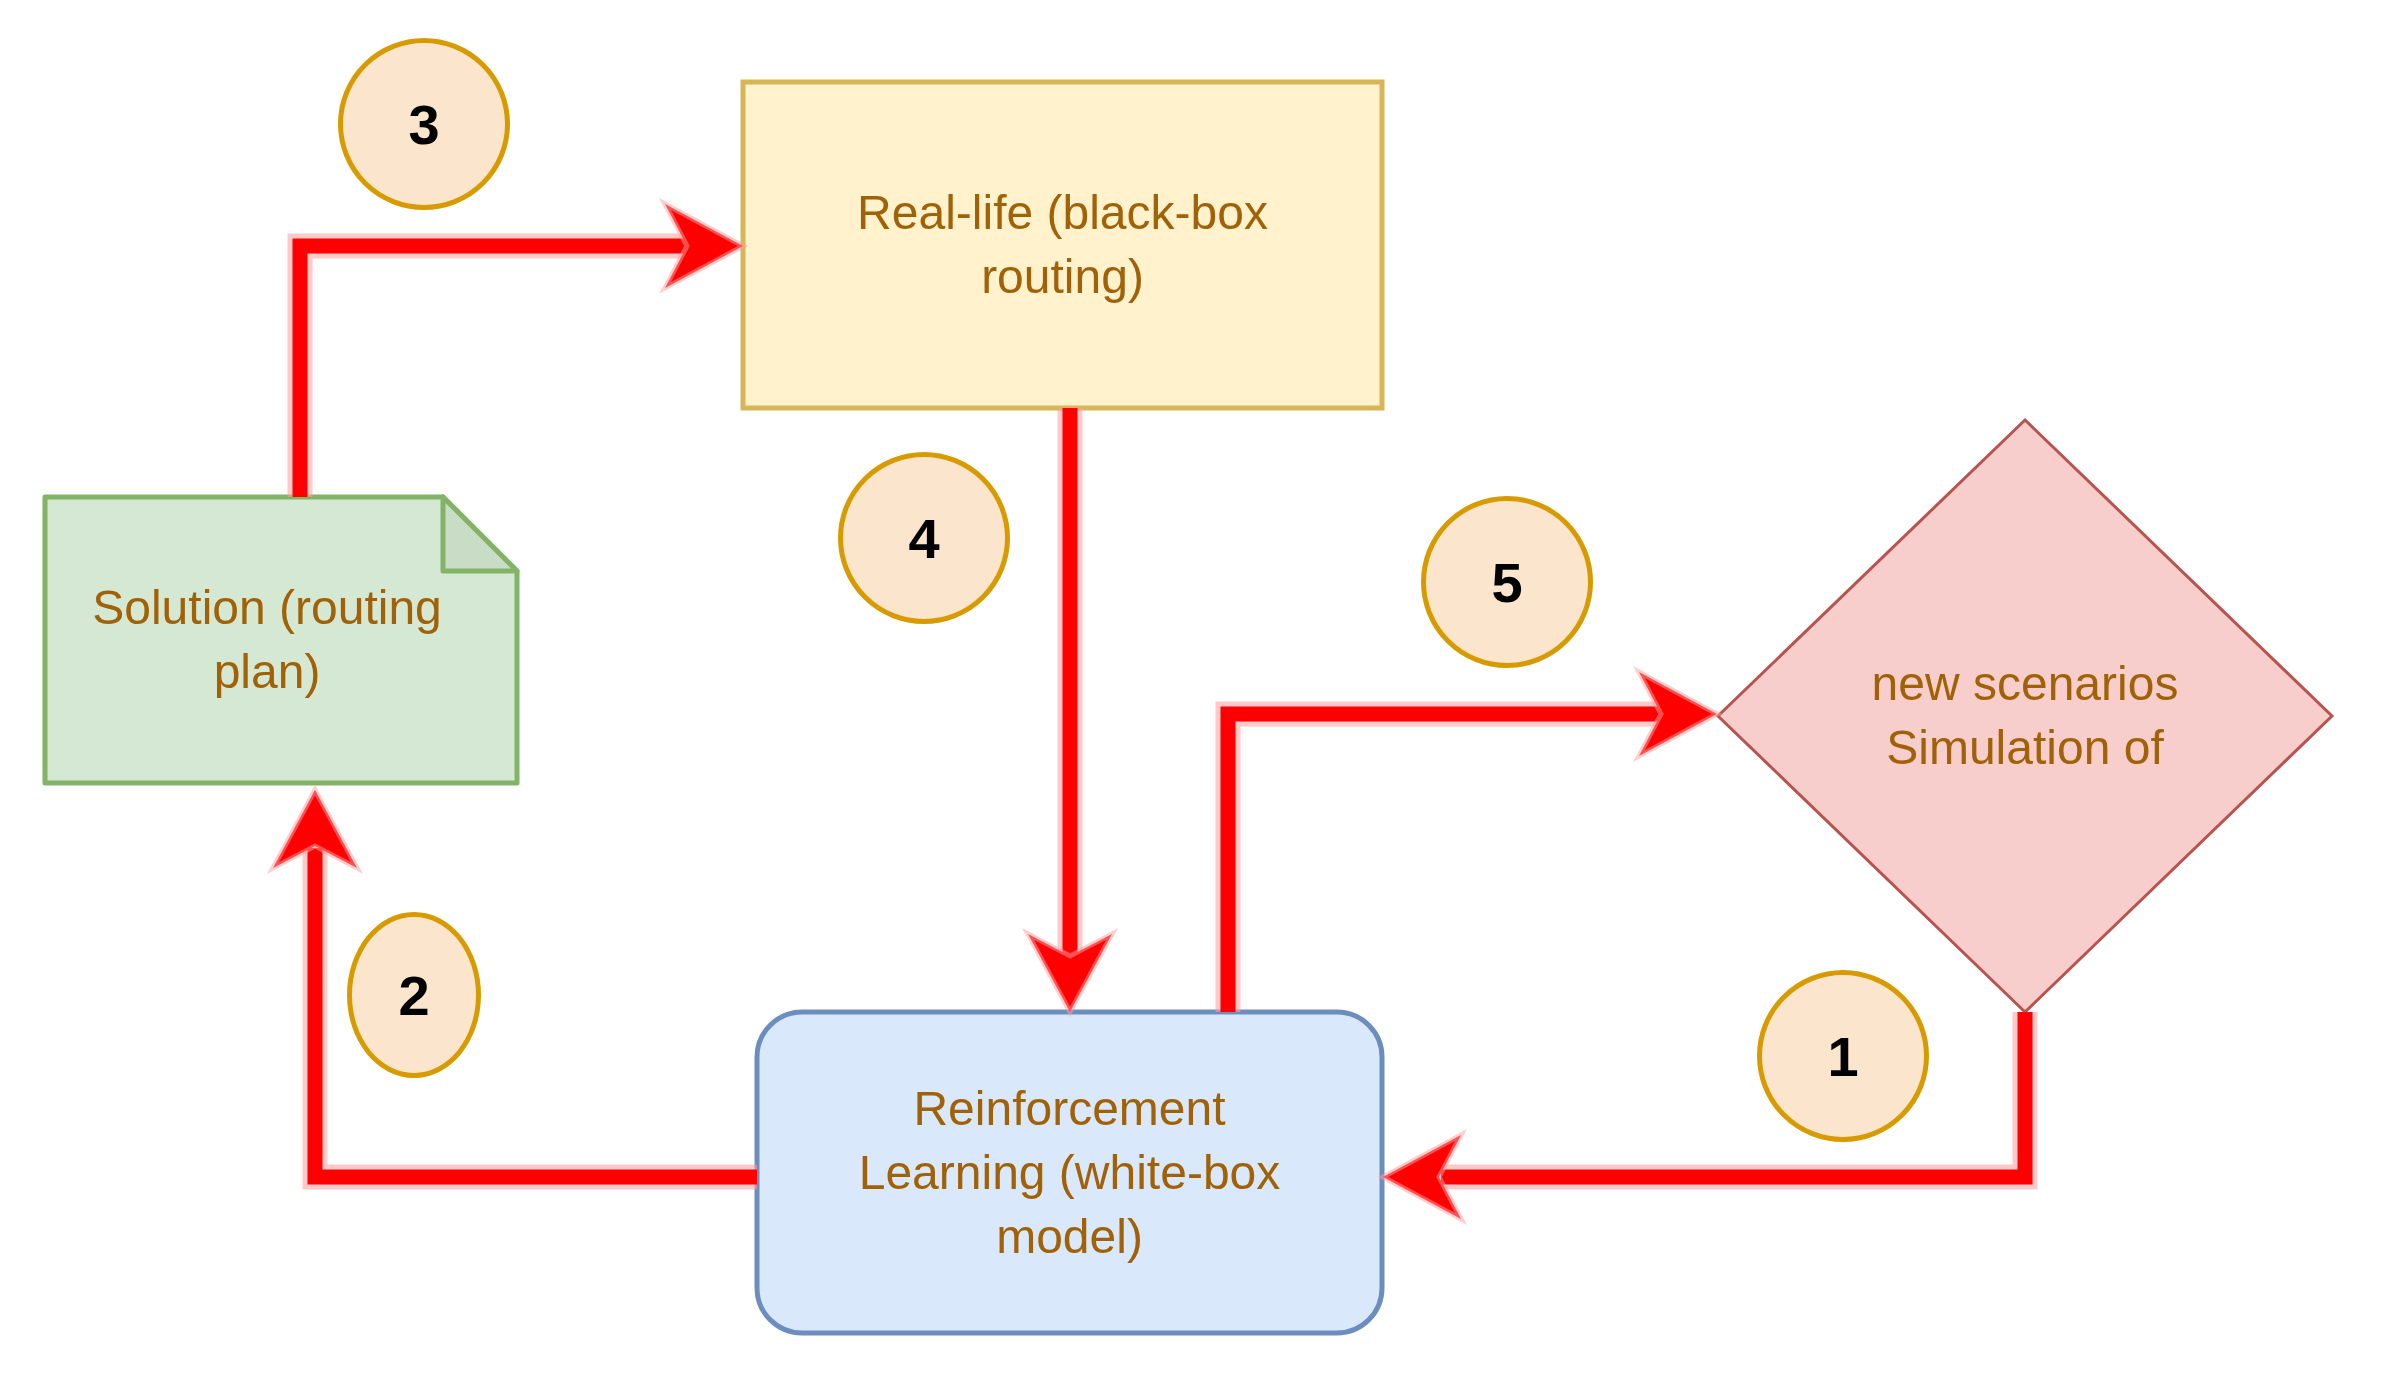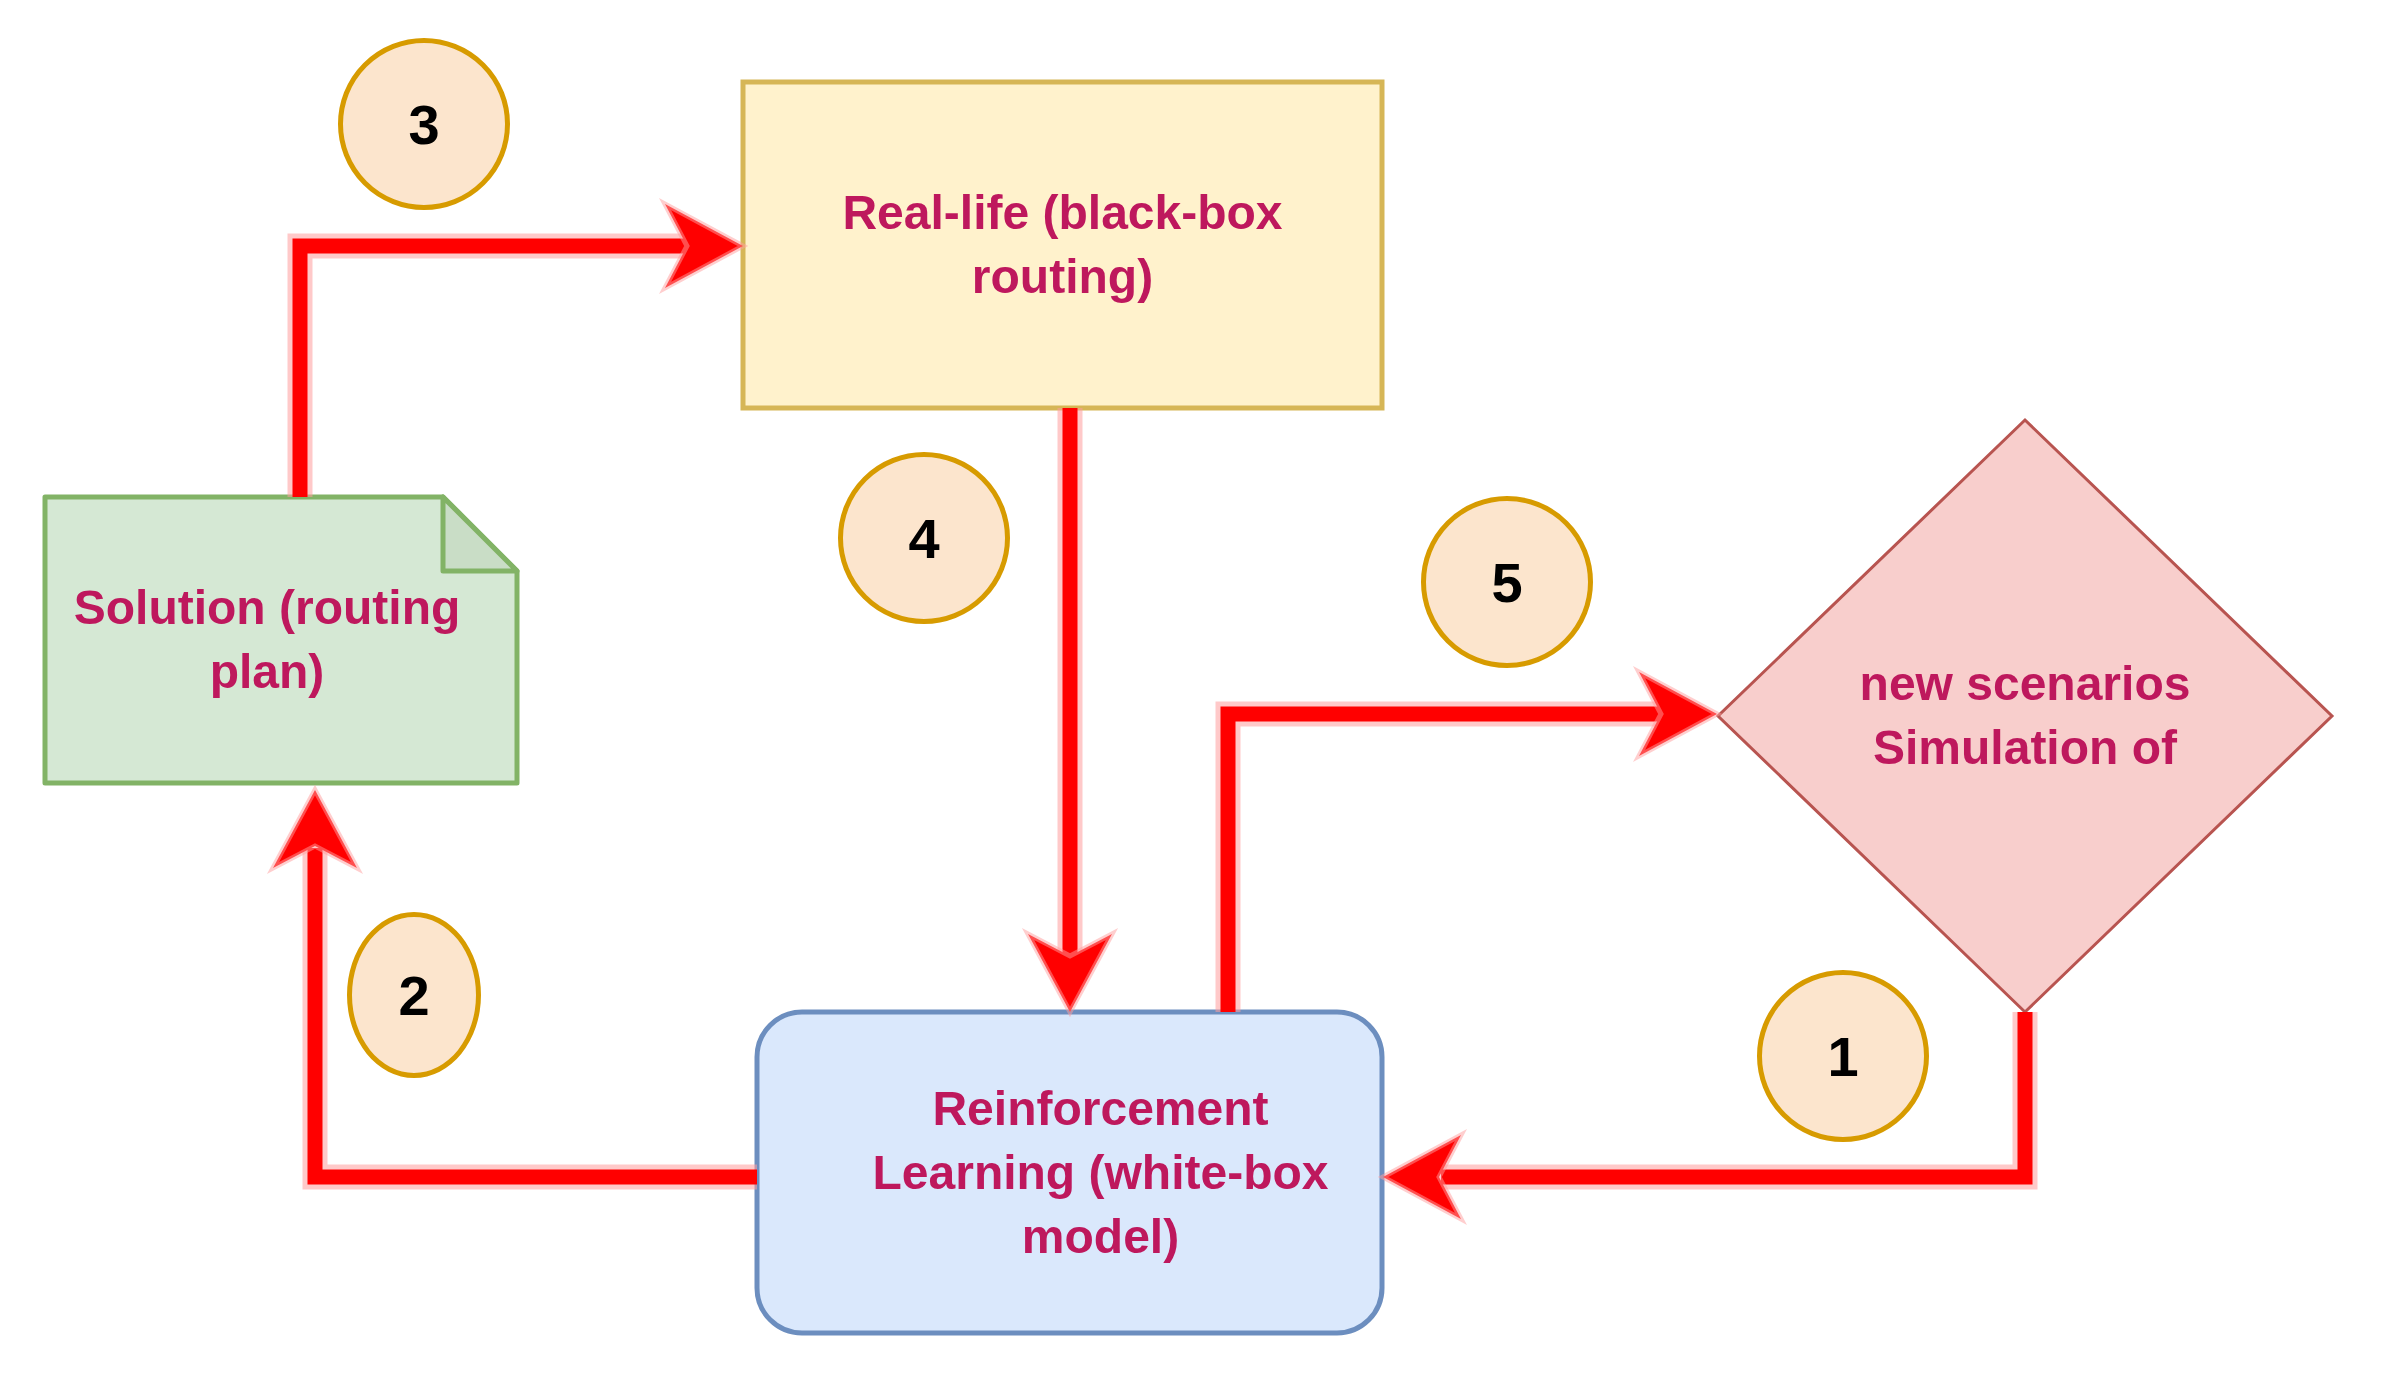--- a/index.html
+++ b/index.html
@@ -12,21 +12,21 @@
   }
   .canvas svg.layer{position:absolute;left:0;top:0;}
   .edge{fill:none;stroke-width:15;stroke-linejoin:miter;}
   .edge-halo{fill:none;stroke:#ff9d9d;stroke-opacity:.55;stroke-width:25;}
   .arrowhead{stroke:#ff9d9d;stroke-opacity:.5;stroke-width:5;}
   .node-label{
     position:absolute;
     display:flex;flex-direction:column;
     align-items:center;justify-content:center;
     text-align:center;
-    font-weight:bold;color:#be185d;
+    font-weight:normal;color:#a16207;
     font-size:48px;line-height:64px;
     pointer-events:none;
   }
   .step-badge{
     position:absolute;
     display:flex;align-items:center;justify-content:center;
     background:#FCE5CD;
     border:5px solid #D79B00;
     border-radius:50%;
     font-weight:bold;font-size:56px;color:#000;
@@ -90,21 +90,21 @@
   <div class="node-label" style="left:31px;top:497px;width:472px;height:286px;">
     <span>Solution (routing</span>
     <span>plan)</span>
   </div>
 
   <div class="node-label" style="left:1718px;top:420px;width:614px;height:592px;">
     <span>new scenarios</span>
     <span>Simulation of</span>
   </div>
 
-  <div class="node-label" style="left:788px;top:1012px;width:625px;height:321px;text-align:center;">
+  <div class="node-label" style="left:757px;top:1012px;width:625px;height:321px;text-align:center;">
     <span>Reinforcement</span>
     <span>Learning (white-box</span>
     <span>model)</span>
   </div>
 
   <div class="step-badge" style="left:1757px;top:970px;width:172px;height:172px;">
     <span>1</span>
   </div>
 
   <div class="step-badge" style="left:347px;top:912px;width:134px;height:166px;">

